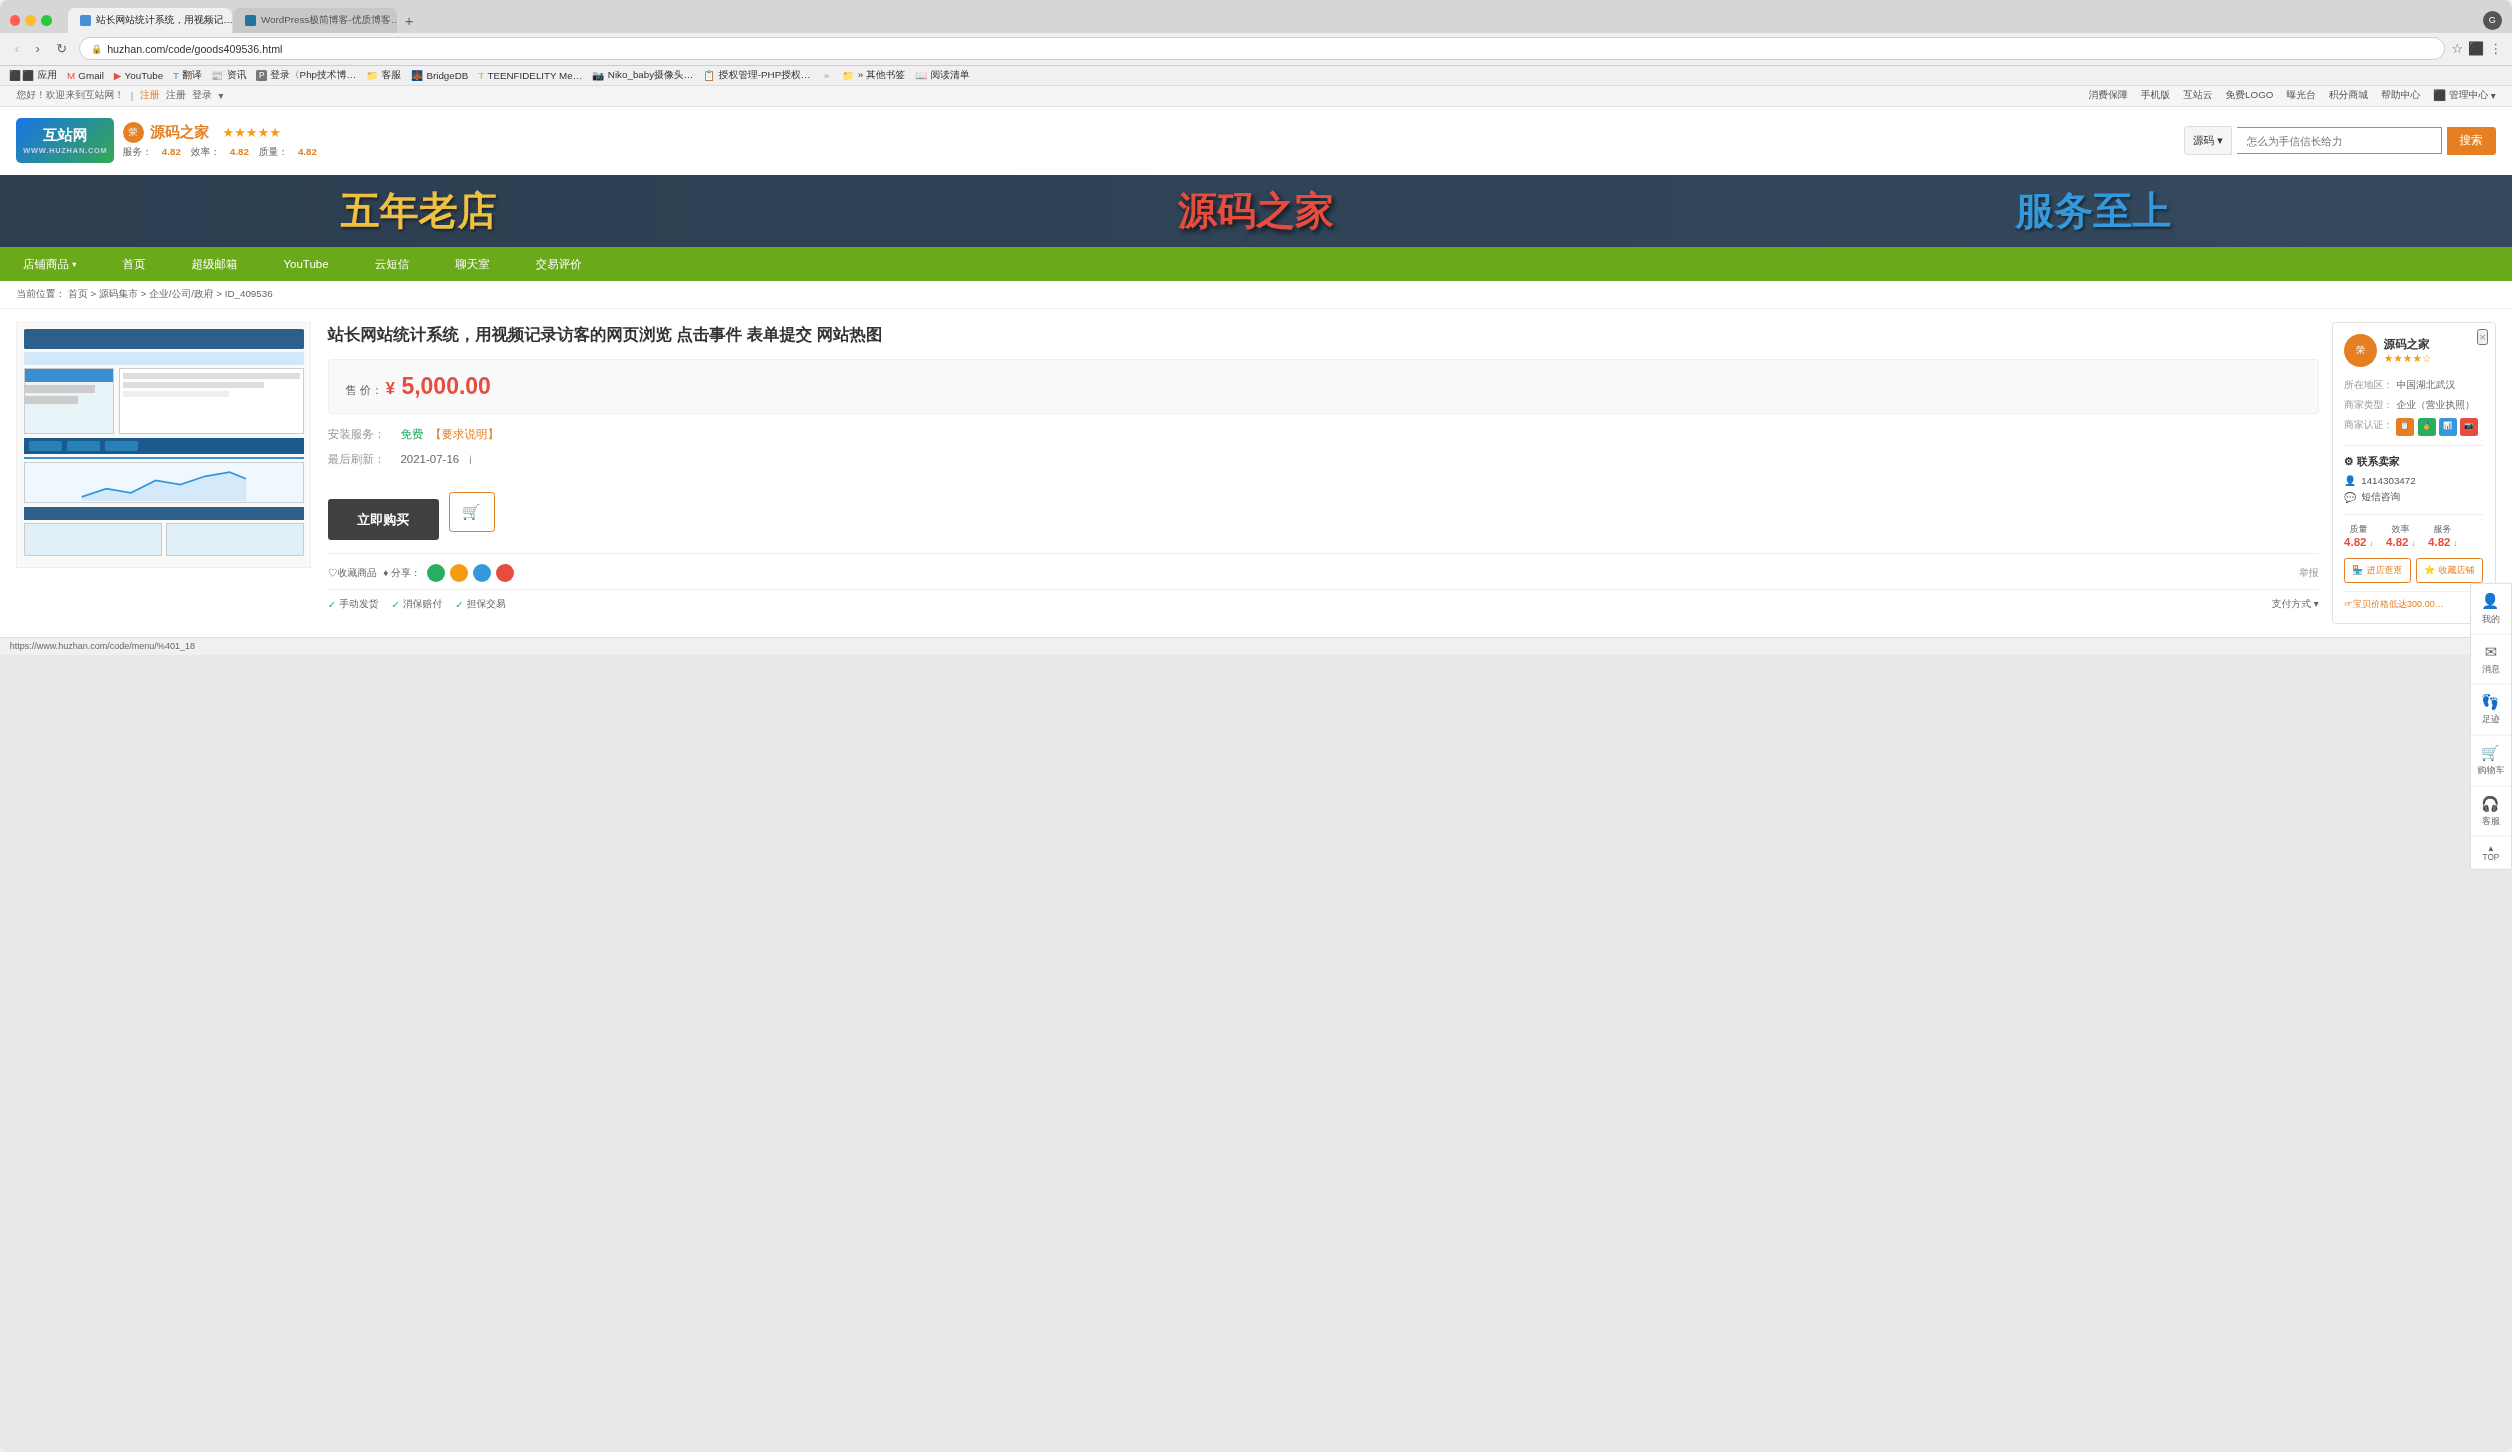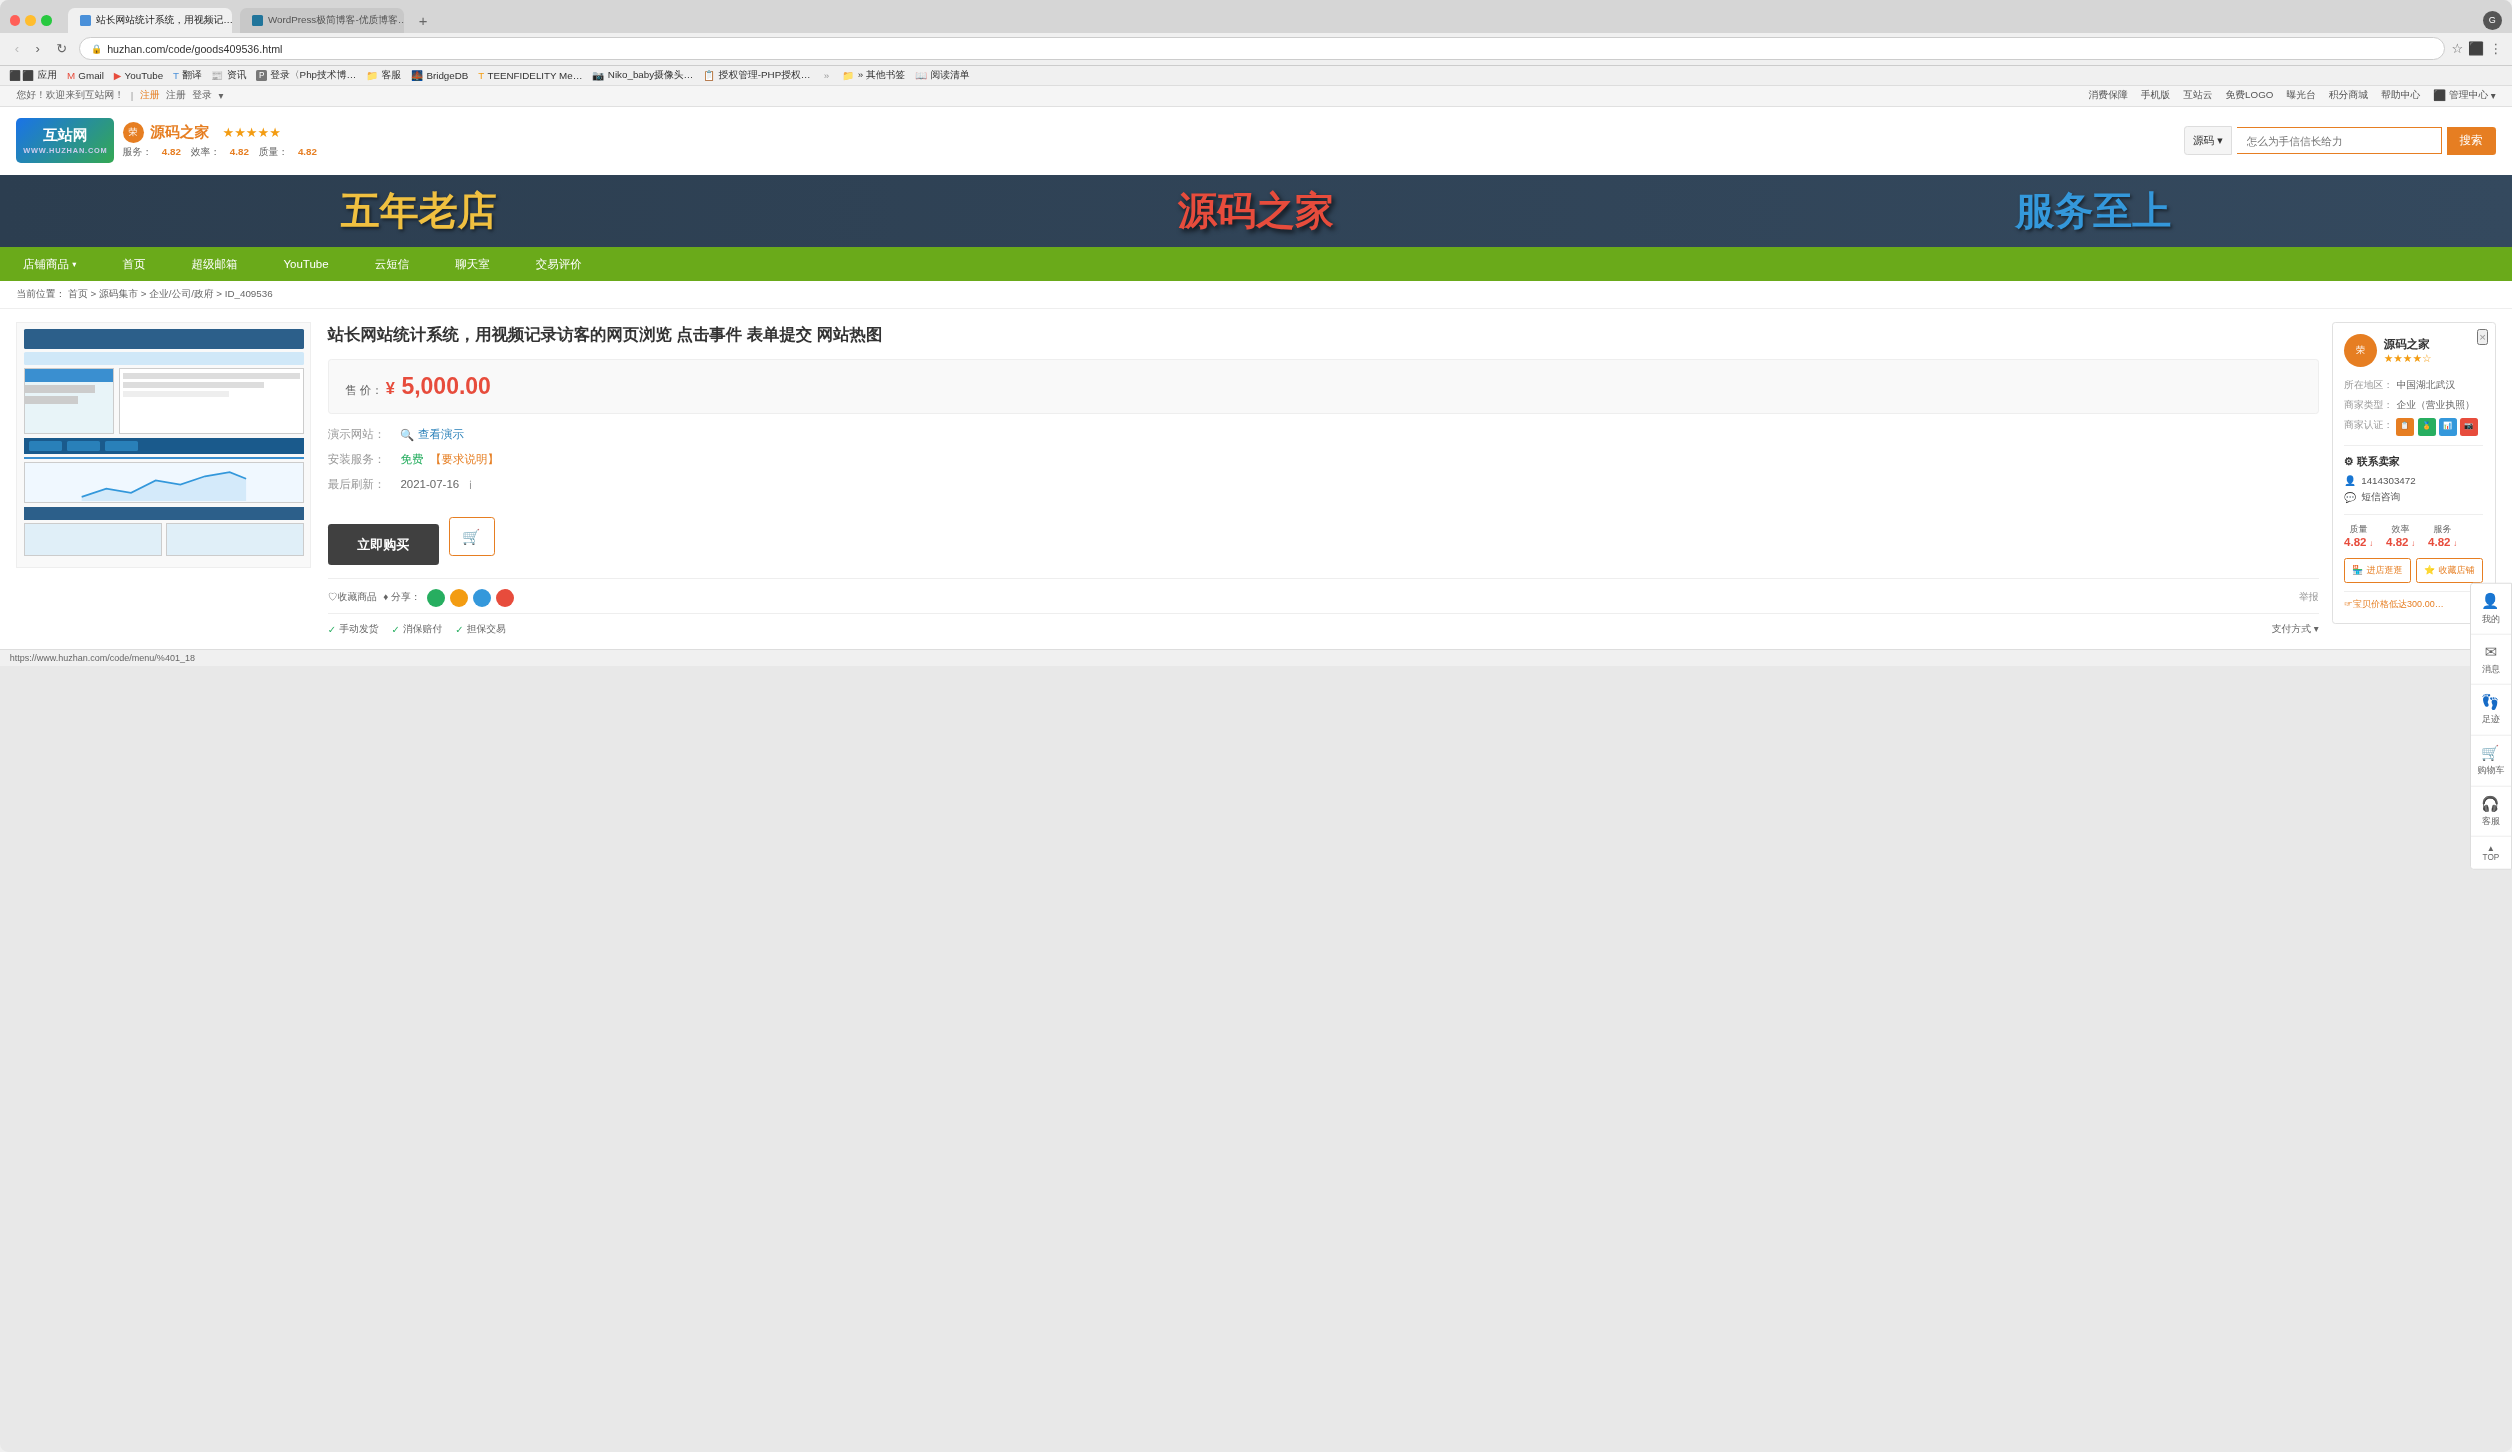--- a/index.html
+++ b/index.html
@@ -7,21 +7,21 @@
 
     
     .browser-chrome { background: #e8e8e8; border-radius: 8.2px; overflow: hidden; width: 100%; min-height: 100vh; }
     .browser-titlebar { background: #d6d6d6; padding: 8.2px 9.8px 0; display: flex; align-items: center; gap: 6.6px; }
     .traffic-lights { display: flex; gap: 4.9px; align-items: center; }
     .traffic-light { width: 10.7px; height: 10.7px; border-radius: 50%; cursor: pointer; }
     .tl-red { background: #ff5f57; }
     .tl-yellow { background: #ffbd2e; }
     .tl-green { background: #28c940; }
 
-    .tabs-bar { display: flex; align-items: flex-end; margin-left: 9.8px; gap: 8px; }
+    .tabs-bar { display: flex; align-items: flex-end; margin-left: 9.8px; gap: 1px; }
     .tab { background: #c8c8c8; border-radius: 6.6px 6.6px 0 0; padding: 5.7px 11.5px; font-size: 9.8px; color: #555; display: flex; align-items: center; gap: 4.9px; max-width: 164px; white-space: nowrap; overflow: hidden; text-overflow: ellipsis; cursor: pointer; }
     .tab.active { background: #f0f0f0; color: #222; }
     .tab-icon { width: 11.5px; height: 11.5px; background: #4a90d9; border-radius: 1.6px; flex-shrink: 0; display: flex; align-items: center; justify-content: center; }
     .tab-icon.wp { background: #21759b; }
     .tab-new { background: transparent; border: none; color: #666; font-size: 14.8px; padding: 3.3px 6.6px; cursor: pointer; }
 
     
     .address-bar { background: #f0f0f0; padding: 4.9px 9.8px; display: flex; align-items: center; gap: 6.6px; border-bottom: 0.8px solid #ccc; }
     .nav-btn { background: none; border: none; color: #666; font-size: 13px; cursor: pointer; padding: 1.6px 4.9px; }
     .nav-btn.disabled { color: #bbb; }
@@ -418,27 +418,20 @@
           <div class="price-box">
             <span class="price-label">售 价：</span>
             <span class="price-value">
               <span class="price-currency">¥</span>
               <span> 5,000.00</span>
             </span>
           </div>
 
           <div class="product-meta">
             <div class="meta-row">
-              <span class="meta-label">演示网站：</span>
-              <a href="#" class="meta-link">
-                <span style="color:#2980b9;">🔍</span>
-                <span>查看演示</span>
-              </a>
-            </div>
-            <div class="meta-row">
               <span class="meta-label">安装服务：</span>
               <span class="meta-free">免费</span>
               <a href="#" class="meta-link meta-orange">
                 <span>【要求说明】</span>
               </a>
             </div>
             <div class="meta-row">
               <span class="meta-label">最后刷新：</span>
               <span class="meta-date">2021-07-16</span>
               <span style="color:#999;margin-left:3.3px;">ℹ</span>

